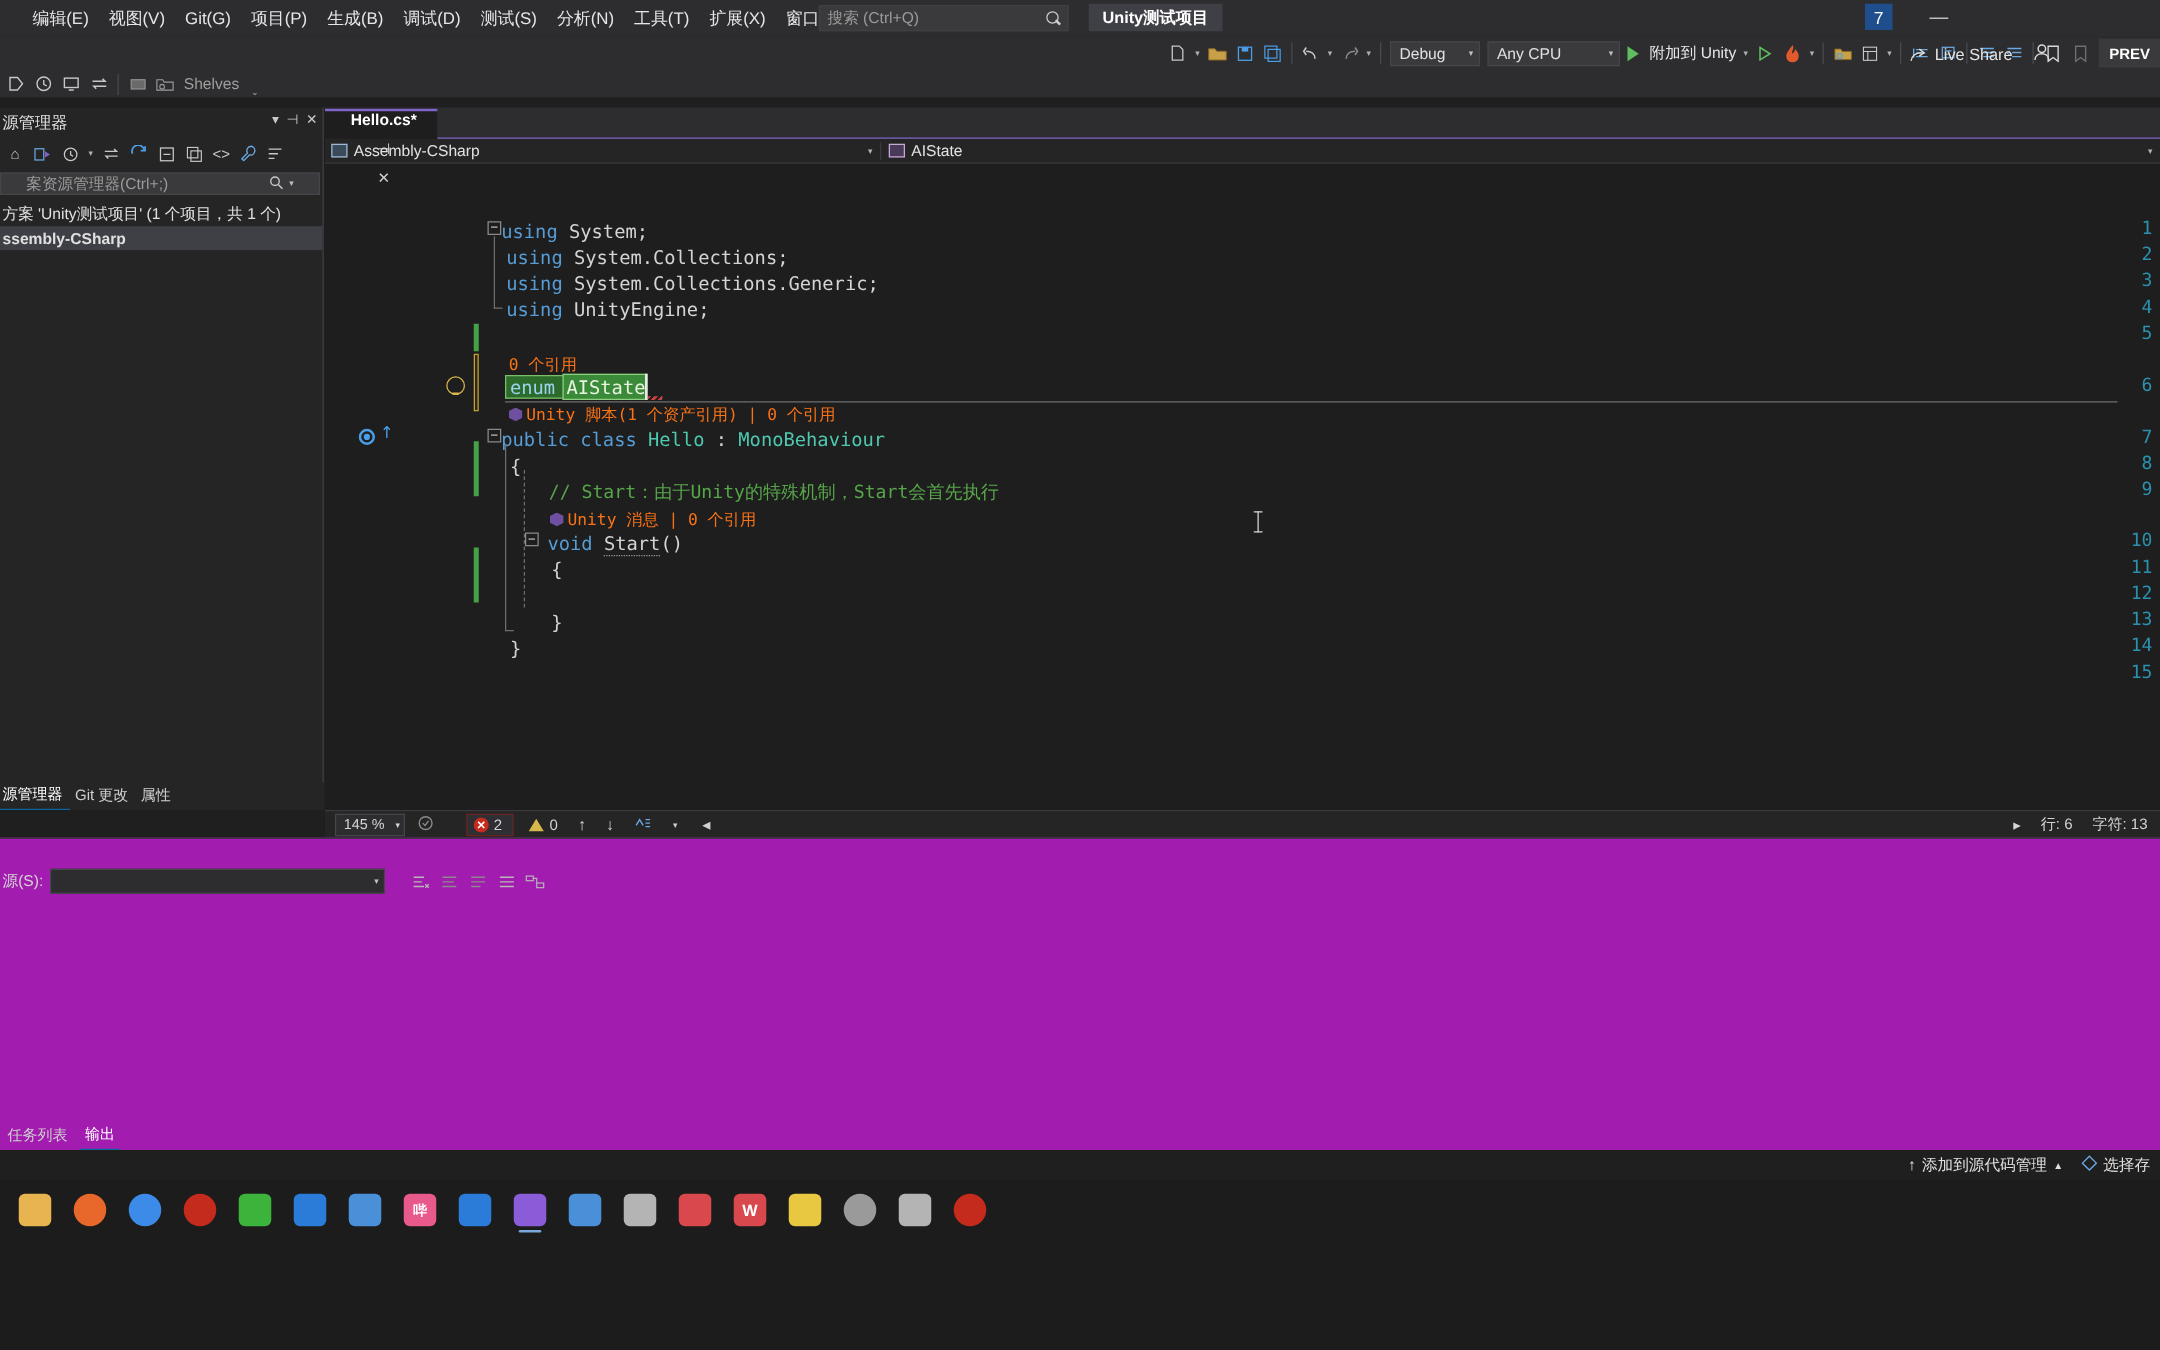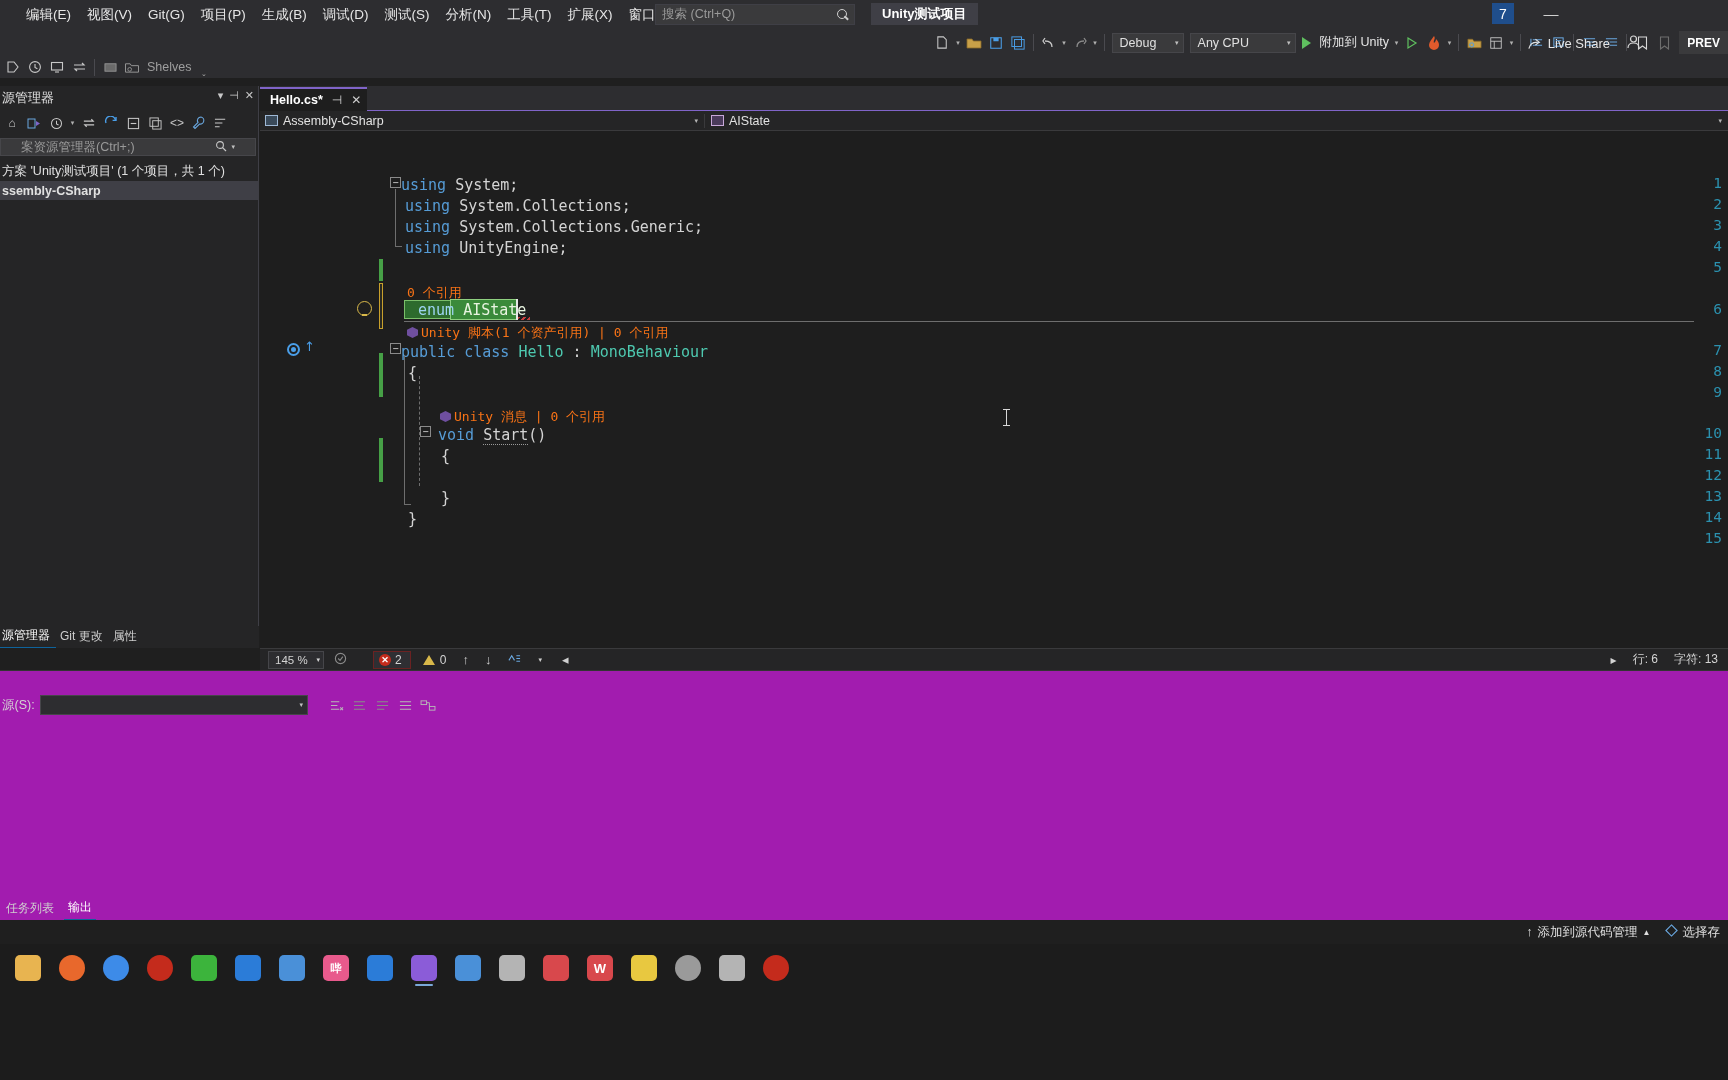--- a/index.html
+++ b/index.html
@@ -117,21 +117,21 @@
   .se-tab.active { color:#fff; border-bottom:1px solid #0e639c; }
 
   
   .editor-wrap {
     position:absolute; left:260px; top:86px; right:0; height:562px; background:#1e1e1e;
   }
   .tabstrip { height:25px; background:#2d2d30; display:flex; align-items:flex-end; }
   .etab {
     height:24px; background:#1e1e1e; border-top:2px solid #8064c8;
     display:flex; align-items:center; padding:0 6px 0 10px; gap:9px;
-    font-size:12.5px; color:#fff; font-weight:bold; min-width:90px;
+    font-size:12.5px; color:#fff; font-weight:bold; min-width:90px;flex-direction:column;
   }
   .etab .pin, .etab .x { font-weight:normal; color:#d0d0d0; font-size:12px; }
   .tabstrip-fill { flex:1; height:24px; background:#2d2d30; border-bottom:1px solid #8064c8; }
 
   .navbar {
     height:20px; background:#252526; display:flex; align-items:center;
     border-bottom:1px solid #3a3a3c; font-size:12.5px; color:#e2e2e2;
   }
   .nav-left { width:445px; display:flex; align-items:center; padding-left:5px; gap:5px; border-right:1px solid #3a3a3c; }
   .nav-right { flex:1; display:flex; align-items:center; padding-left:6px; gap:5px; }
@@ -617,36 +617,37 @@
 
       <div class="codeline" style="top:44px; left:141px;"><span class="kw">using</span><span class="id"> System;</span></div>
       <div class="codeline" style="top:65px; left:145px;"><span class="kw">using</span><span class="id"> System.Collections;</span></div>
       <div class="codeline" style="top:86px; left:145px;"><span class="kw">using</span><span class="id"> System.Collections.Generic;</span></div>
       <div class="codeline" style="top:107px; left:145px;"><span class="kw">using</span><span class="id"> UnityEngine;</span></div>
 
       <div class="lens" style="top:152px; left:147px;">0 个引用</div>
 
       <div class="sel-box" style="left:144px; top:169px; width:68px; height:19px;"></div>
       <div class="sel-box" style="left:190px; top:168px; width:68px; height:21px; background:#3a8a3a; border:1.5px solid #8fd080;"></div>
-      <div class="codeline" style="top:169px; left:158px; z-index:3;"><span class="kw" style="color:#9cd4f0;">enum</span> <span style="color:#e8f4e0;">AIState</span></div>
+      <div class="codeline" style="top:169px; left:148px; z-index:3;"><span class="kw" style="color:#9cd4f0;">enum</span> <span style="color:#e8f4e0;">AIState</span></div>
       <div class="caret-bar" style="left:256px; top:168px; height:21px; z-index:4;"></div>
       <div class="squiggle" style="left:258px; top:186px; width:12px;"></div>
       <div class="enum-underline" style="left:144px; top:190px; width:1290px;"></div>
 
       <div class="lens" style="top:192px; left:147px;"><span class="unity-ico"></span><span>Unity 脚本(1 个资产引用) | 0 个引用</span></div>
 
       <div class="collapse" style="left:130px; top:212px;">−</div>
       <div class="codeline" style="top:211px; left:141px;"><span class="kw">public</span> <span class="kw">class</span> <span class="tp">Hello</span> <span class="id">:</span> <span class="tp">MonoBehaviour</span></div>
 
       <div class="vline" style="left:144px; top:224px; height:150px;"></div>
       <div class="vline" style="left:144px; top:373px; width:7px; height:1px;"></div>
       <div class="dashline" style="left:159px; top:245px; height:110px;"></div>
 
       <div class="codeline" style="top:232px; left:148px;">{</div>
 
+      <div class="codeline cm" style="top:253px; left:179px; font-size:14.5px;">// Start：由于Unity的特殊机制，Start会首先执行</div>
 
       <div class="lens" style="top:276px; left:180px;"><span class="unity-ico"></span><span>Unity 消息 | 0 个引用</span></div>
 
       <div class="collapse" style="left:160px; top:295px;">−</div>
       <div class="codeline" style="top:294px; left:178px;"><span class="kw">void</span> <span class="id" style="border-bottom:1px dotted #9a9a9a;">Start</span><span class="id">()</span></div>
 
       <div class="codeline" style="top:315px; left:181px;">{</div>
       <div class="codeline" style="top:336px; left:181px; color:#6e6e6e;"> </div>
       <div class="codeline" style="top:357px; left:181px;">}</div>
       <div class="codeline" style="top:378px; left:148px;">}</div>

